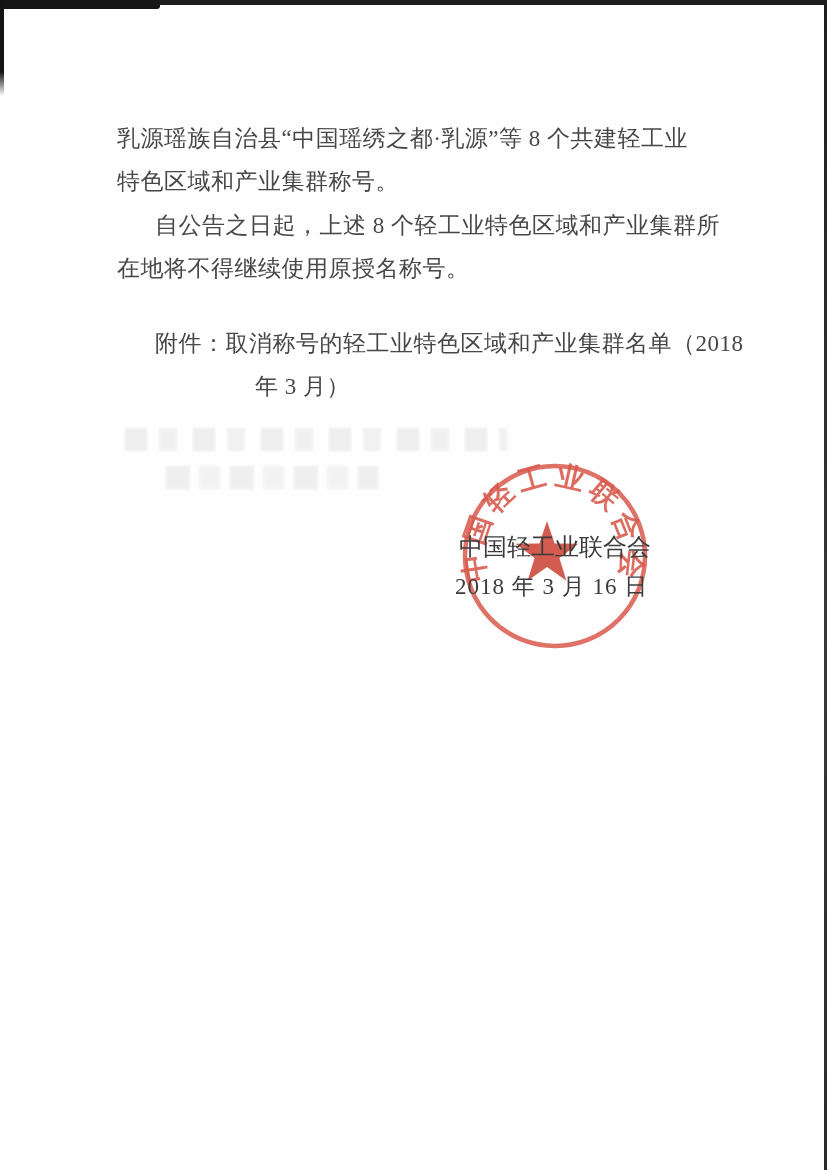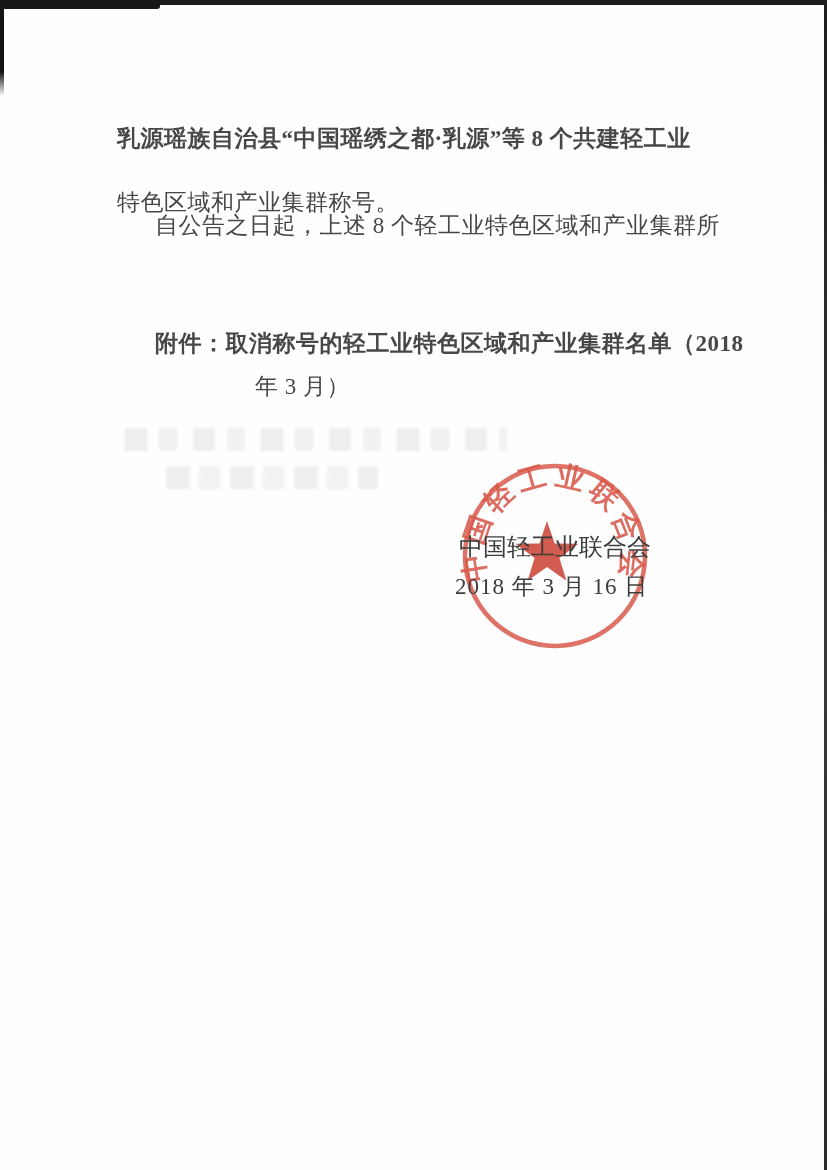--- a/index.html
+++ b/index.html
@@ -96,25 +96,26 @@
 </head>
 <body>
 
 <div class="page">
 
   <div class="scan-top-bar"></div>
   <div class="scan-top-bar-thick"></div>
   <div class="scan-left-line"></div>
   <div class="scan-right-line"></div>
 
-  <div class="tline" style="left:117px; top:123px;font-weight:bold;">乳源瑶族自治县“中国瑶绣之都·乳源”等 8 个共建轻工业</div>
-  <div class="tline" style="left:117px; top:166px;margin-top:21px;">特色区域和产业集群称号。</div>
+  <div class="tline" style="left:117px; top:123px;">乳源瑶族自治县“中国瑶绣之都·乳源”等 8 个共建轻工业</div>
+  <div class="tline" style="left:117px; top:166px;">特色区域和产业集群称号。</div>
   <div class="tline" style="left:155px; top:210px;">自公告之日起，上述 8 个轻工业特色区域和产业集群所</div>
+  <div class="tline" style="left:117px; top:253px;">在地将不得继续使用原授名称号。</div>
 
-  <div class="tline" style="left:155px; top:328px;font-weight:bold;">附件：取消称号的轻工业特色区域和产业集群名单（2018</div>
+  <div class="tline" style="left:155px; top:328px;">附件：取消称号的轻工业特色区域和产业集群名单（2018</div>
   <div class="tline" style="left:215px; top:371px;margin-left:40px;">年 3 月）</div>
 
   <div class="ghost ghost-a"></div>
   <div class="ghost ghost-b"></div>
 
   <svg class="seal-svg" width="226" height="226" viewBox="443 446 226 226">
     <circle cx="555" cy="556" r="90" fill="none" stroke-width="4.5" opacity="0.85" stroke="#d8594b"></circle>
     <path id="sealArc" d="M 487.4 579.9 A 70 70 0 1 1 618.6 579.9" fill="none"></path>
     <text class="seal-ring-text" opacity="0.88" fill="#d8594b">
       <textPath href="#sealArc" startOffset="0" textLength="266" lengthAdjust="spacing">中国轻工业联合会</textPath>

